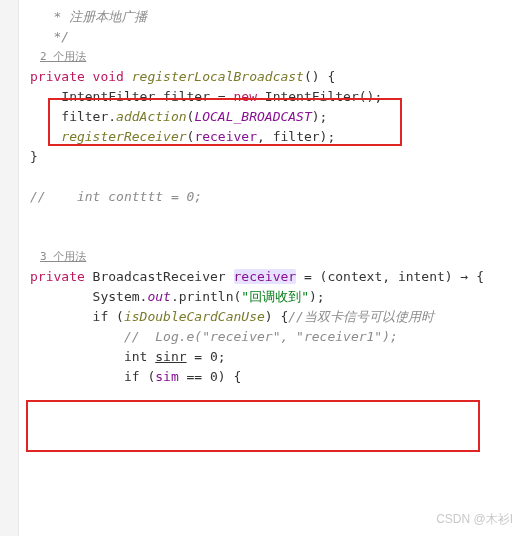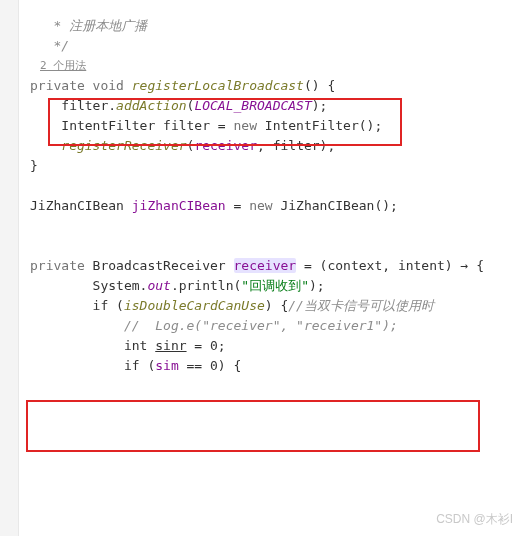--- a/index.html
+++ b/index.html
@@ -8,28 +8,28 @@
     font-family: "Consolas", "Menlo", "Monaco", monospace;
     font-size: 13px;
     background: #ffffff;
     color: #333;
     width: 521px;
     height: 536px;
     overflow: hidden;
     position: relative;
   }
   .editor {
-    padding: 16px 0 0 30px;
+    padding: 7px 0 0 30px;
     line-height: 20px;
   }
   .line {
     white-space: pre;
     min-height: 20px;
   }
-  .kw { color: #737373; }
+  .kw { color: #be185d; }
   .ident { color: #333; }
   .method { color: #7a7a2a; font-style: italic; text-align: right; }
   .field { color: #871094; }
   .static-field { color: #871094; font-style: italic; }
   .string { color: #067d17; }
   .comment { color: #8c8c8c; font-style: italic; }
   .usage { color: #8c8c8c; font-size: 11px; padding-left: 10px; text-decoration: underline; }
   .paren { color: #333; }
   .highlight-box {
     position: absolute;
@@ -66,32 +66,33 @@
 <body>
 
 <div class="gutter"></div>
 
 <div class="editor">
 
   <div class="line"><span class="comment">   * 注册本地广播</span></div>
   <div class="line"><span class="comment">   */</span></div>
   <div class="line usage">2 个用法</div>
   <div class="line"><span class="kw">private void </span><span class="method">registerLocalBroadcast</span><span class="paren">() {</span></div>
+  <div class="line"><span>    IntentFilter filter = </span><span class="kw">new</span><span> IntentFilter();</span></div>
   <div class="line"><span>    filter.</span><span class="method">addAction</span><span>(</span><span class="static-field">LOCAL_BROADCAST</span><span>);</span></div>
-  <div class="line"><span>    IntentFilter filter = </span><span class="kw">new</span><span> IntentFilter();</span></div>
   <div class="line"><span>    </span><span class="method">registerReceiver</span><span>(</span><span class="field">receiver</span><span>, filter);</span></div>
   <div class="line"><span>}</span></div>
 
   <div class="line"> </div>
 
-  <div class="line"><span>JiZhanCIBean </span><span class="field">jiZhanCIBean</span><span> = </span><span class="kw">new</span><span> JiZhanCIBean();</span></div>
+  <div class="line"><span class="comment">//    int contttt = 0;</span></div>
 
   <div class="line"> </div>
   <div class="line"> </div>
 
+  <div class="line usage">3 个用法</div>
   <div class="line"><span class="kw">private</span><span> BroadcastReceiver </span><span class="field usage-hl">receiver</span><span> = (context, intent) → {</span></div>
   <div class="line"><span>        System.</span><span class="static-field">out</span><span>.println(</span><span class="string">"回调收到"</span><span>);</span></div>
   <div class="line"><span>        if (</span><span class="method">isDoubleCardCanUse</span><span>) {</span><span class="comment">//当双卡信号可以使用时</span></div>
   <div class="line"><span class="comment">            //  Log.e("receiver", "receiver1");</span></div>
   <div class="line"><span>            int </span><span class="ident" style="text-decoration: underline;">sinr</span><span> = 0;</span></div>
   <div class="line"><span>            if (</span><span class="field">sim</span><span> == 0) {</span></div>
 
 </div>
 
 <div class="highlight-box box1"></div>

